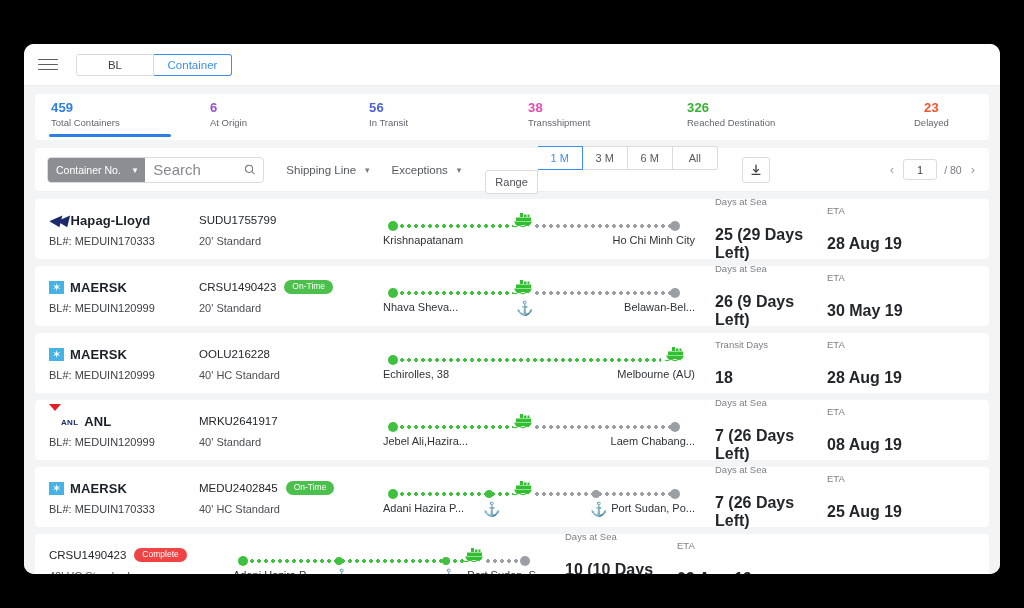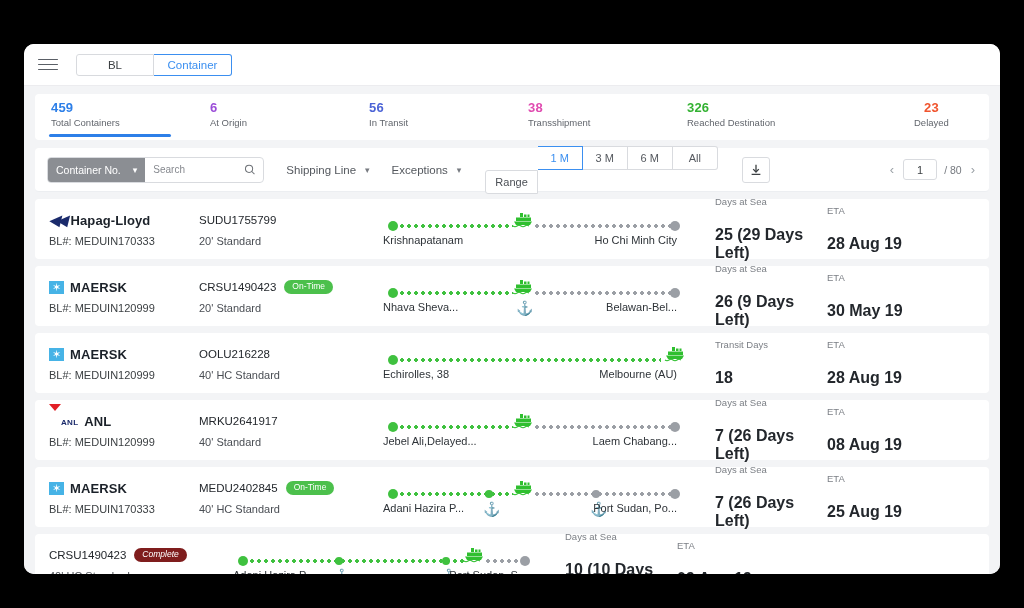--- a/index.html
+++ b/index.html
@@ -72,21 +72,21 @@
     height: 26px; border: 1px solid #d9dbdf; border-radius: 4px;
     overflow: hidden; background: #fff;
   }
   .searchtype {
     height: 100%; background: #8b8e93; color: #fff;
     font-size: 10.5px; display: flex; align-items: center; gap: 12px;
     padding: 0 8px; cursor: pointer; white-space: nowrap;
   }
   .searchbox { display:flex; align-items:center; width: 118px; padding: 0 8px; height: 100%; }
   .searchbox input {
-    border: none; outline: none; font-size: 10px; color: #3c4043;
+    border: none; outline: none; font-size: 15px; color: #3c4043;
     width: 100%; font-family: "Liberation Sans", sans-serif; background: transparent;
   }
   .searchbox input::placeholder { color: #86898f; }
   .drop {
     display: flex; align-items: center; gap: 9px;
     font-size: 11.5px; color: #54585e; margin-left: 22px; cursor: pointer; white-space: nowrap;
   }
   .caret { font-size: 9px; color: #777b81; }
   .rangegrp { display: flex; margin-left: 24px; }
   .rbtn {
@@ -149,21 +149,21 @@
   .logo-oocl .tag { font-size: 3.6px; color: #b4272c; letter-spacing: .1px; }
 
   .c-cont { width: 168px; }
   .cont-top { display: flex; align-items: center; gap: 8px; height: 17px; }
   .cont-no { font-size: 11.5px; color: #23272c; }
   .badge {
     font-size: 8.5px; color: #fff; border-radius: 9px;
     padding: 2px 8px 3px 8px; line-height: 9px;
   }
   .badge.ontime { background: #4cc04c; }
-  .badge.complete { background: #7f1d1d; font-style: italic; }
+  .badge.complete { background: #ef4444; }
   .cont-type { font-size: 11px; color: #4a4e54; margin-top: 6px; }
 
   
   .c-route { width: 330px; position: relative; height: 52px; }
   .track { position: absolute; left: 26px; right: 22px; top: 17px; height: 12px; }
   .dotseg {
     position: absolute; top: 4px; height: 4px;
     background-repeat: repeat-x;
     background-size: 7px 4px;
   }
@@ -178,21 +178,21 @@
   .node.sm { width: 8px; height: 8px; top: 2px; margin-left: -4px; }
   .ship { position: absolute; top: -8px; margin-left: -12px; width: 24px; }
   .anchor {
     position: absolute; top: 15px; margin-left: -6px;
     font-size: 14px; color: #3c4043; line-height: 12px;
   }
   .endlabel {
     position: absolute; top: 31px; font-size: 11px; color: #2e3338; white-space: nowrap;
   }
   .endlabel.l { left: 16px; }
-  .endlabel.r { right: 20px; }
+  .endlabel.r { right: 2px; }
 
   
   .c-metric { width: 112px; margin-left: 18px; }
   .c-eta { width: 92px; }
   .mlbl { font-size: 9.5px; color: #7b7f85; }
   .mval { font-size: 16px; font-weight: bold; color: #23272c; margin-top: 19px; }
 </style>
 </head>
 <body>
 
@@ -444,21 +444,21 @@
                 <svg class="ship" viewBox="0 0 24 16">
                   <rect x="9" y="1" width="3" height="4" fill="#2fbf2f"></rect>
                   <rect x="13" y="2.5" width="2.5" height="2.5" fill="#2fbf2f"></rect>
                   <rect x="16.5" y="2.5" width="2" height="2.5" fill="#2fbf2f"></rect>
                   <rect x="5" y="5.5" width="15" height="3.5" fill="#2fbf2f"></rect>
                   <path d="M3 9.5 H21 L19 13 H5 Z" fill="#2fbf2f"></path>
                   <path d="M2 14 q2 1.4 4 0 q2 -1.4 4 0 q2 1.4 4 0 q2 -1.4 4 0" fill="none" stroke="#2fbf2f" stroke-width="1.1"></path>
                 </svg>
               </span>
             </div>
-            <span class="endlabel l">Jebel Ali,Delayed...</span>
+            <span class="endlabel l">Jebel Ali,Hazira...</span>
             <span class="endlabel r">Laem Chabang...</span>
           </div>
           <div class="c-metric">
             <div class="mlbl">Days at Sea</div>
             <div class="mval">7 (26 Days Left)</div>
           </div>
           <div class="c-eta">
             <div class="mlbl">ETA</div>
             <div class="mval">08 Aug 19</div>
           </div>

